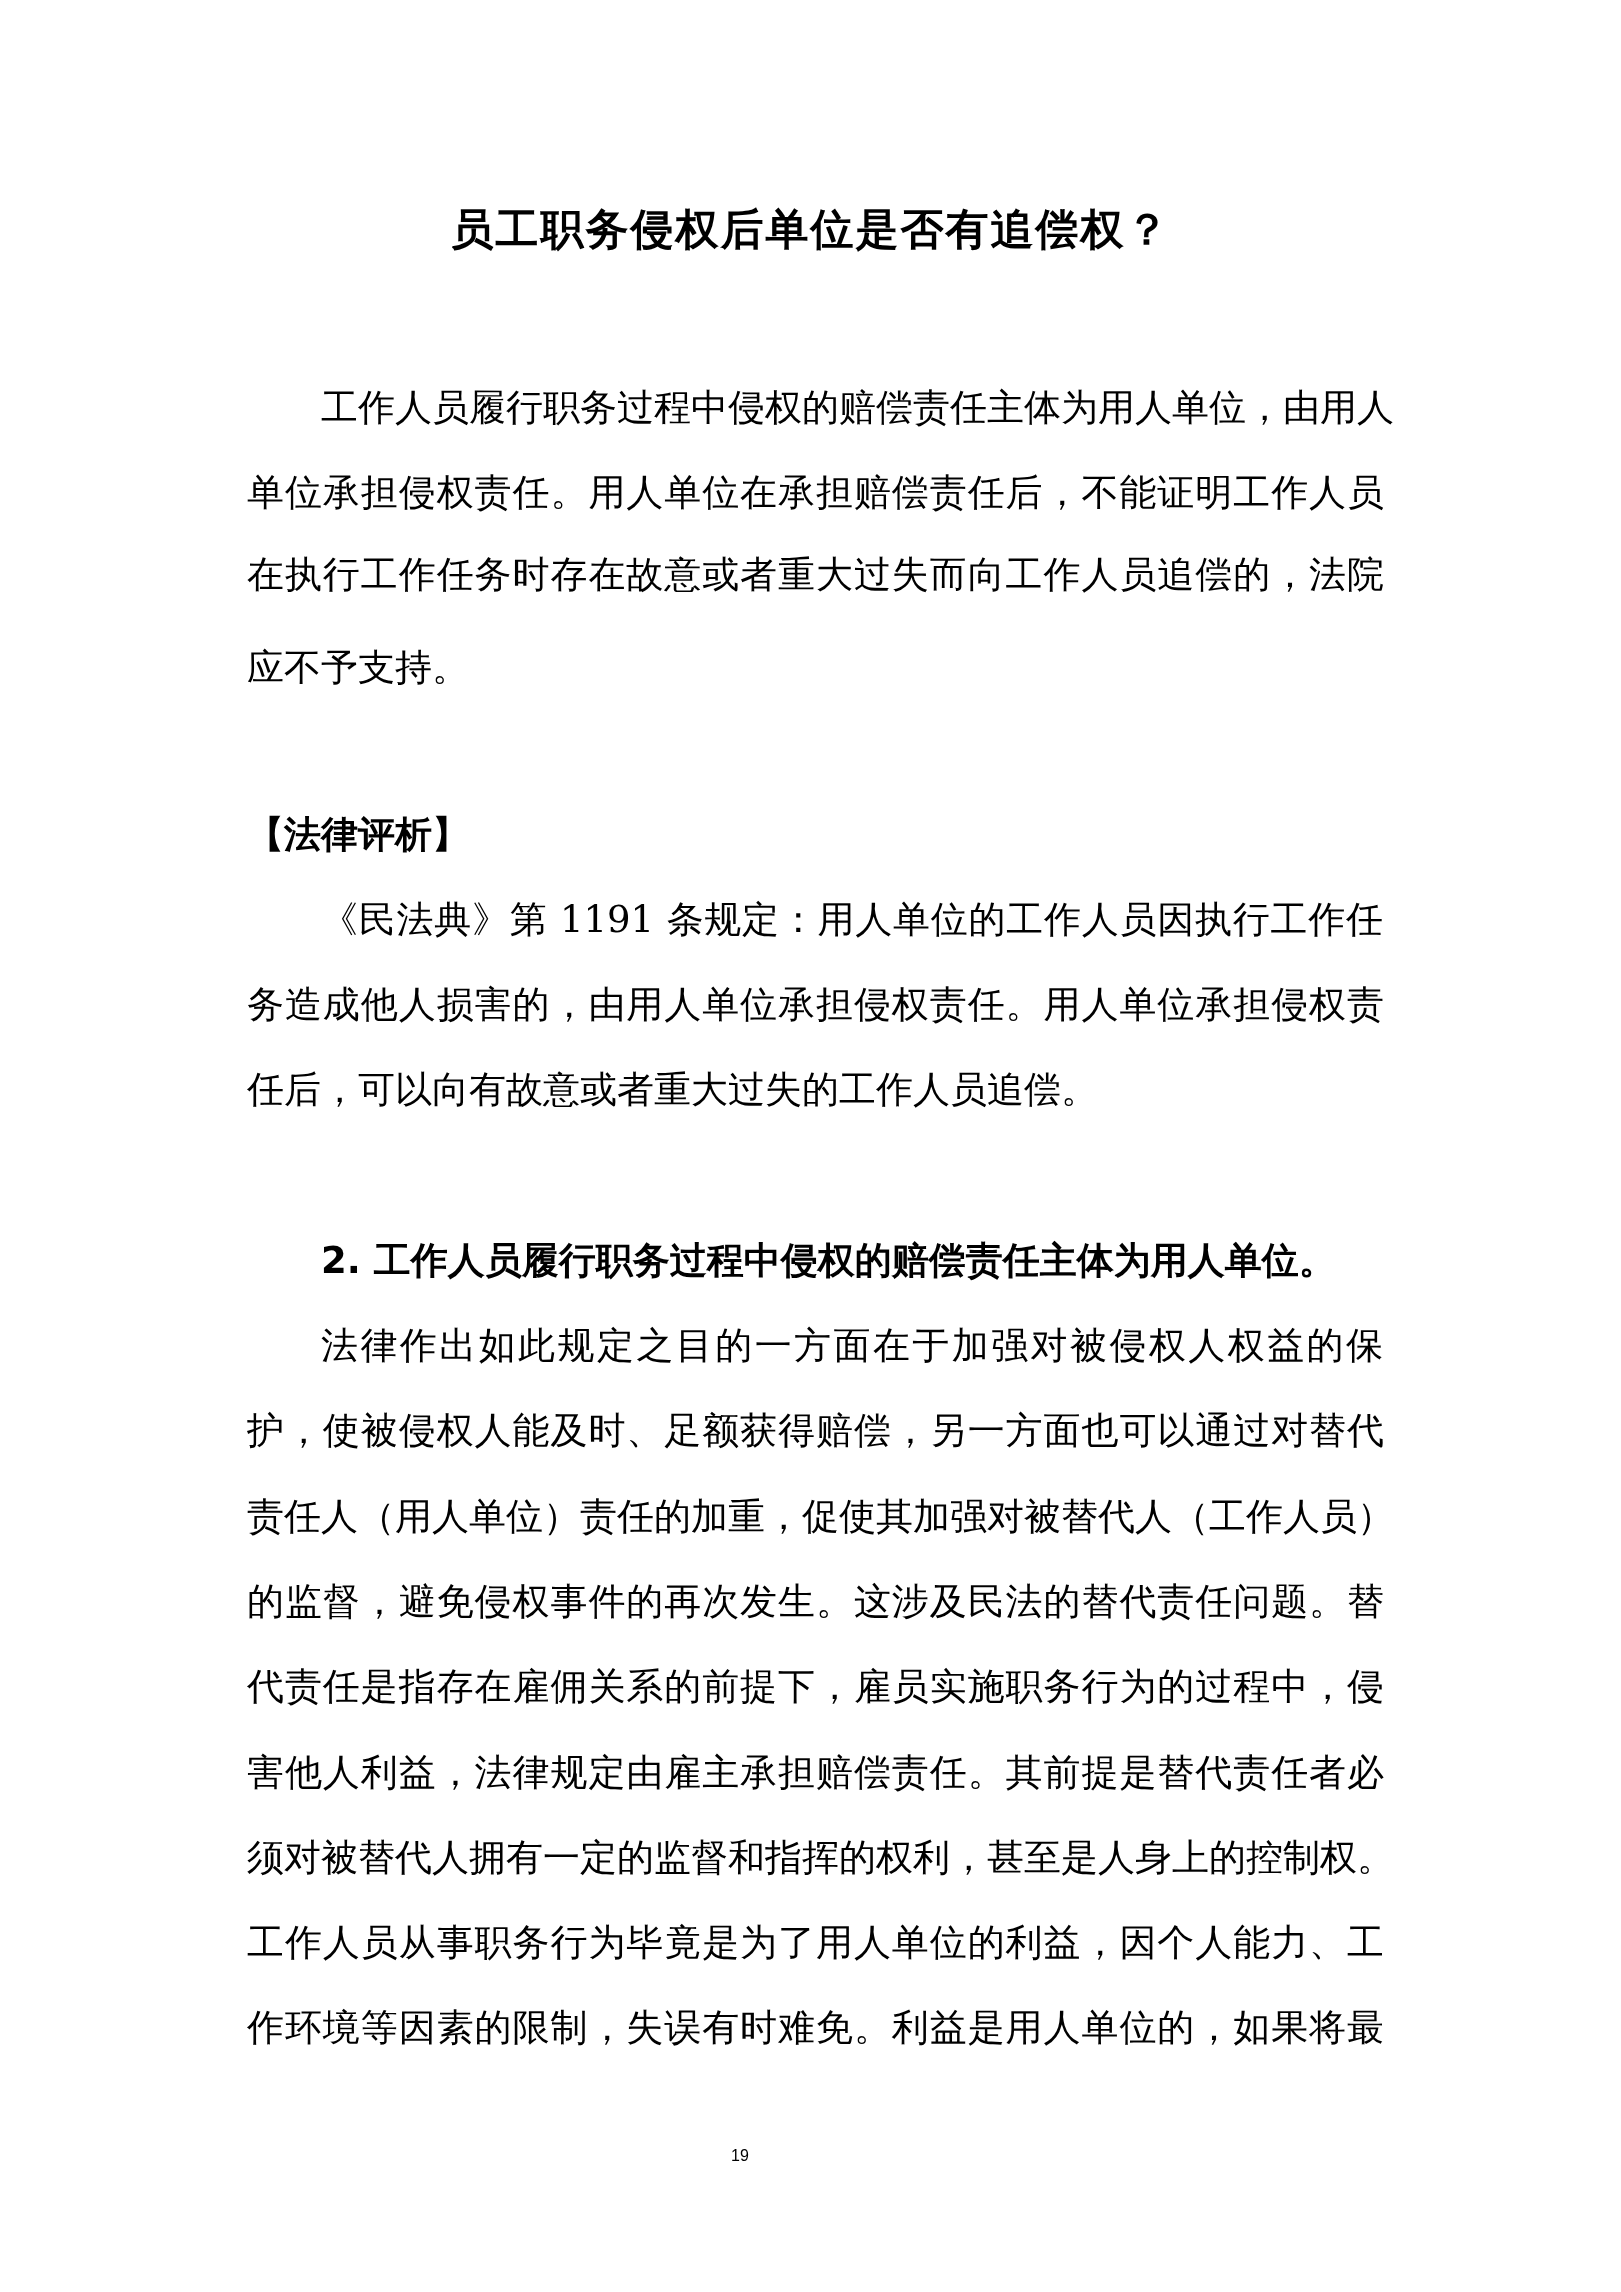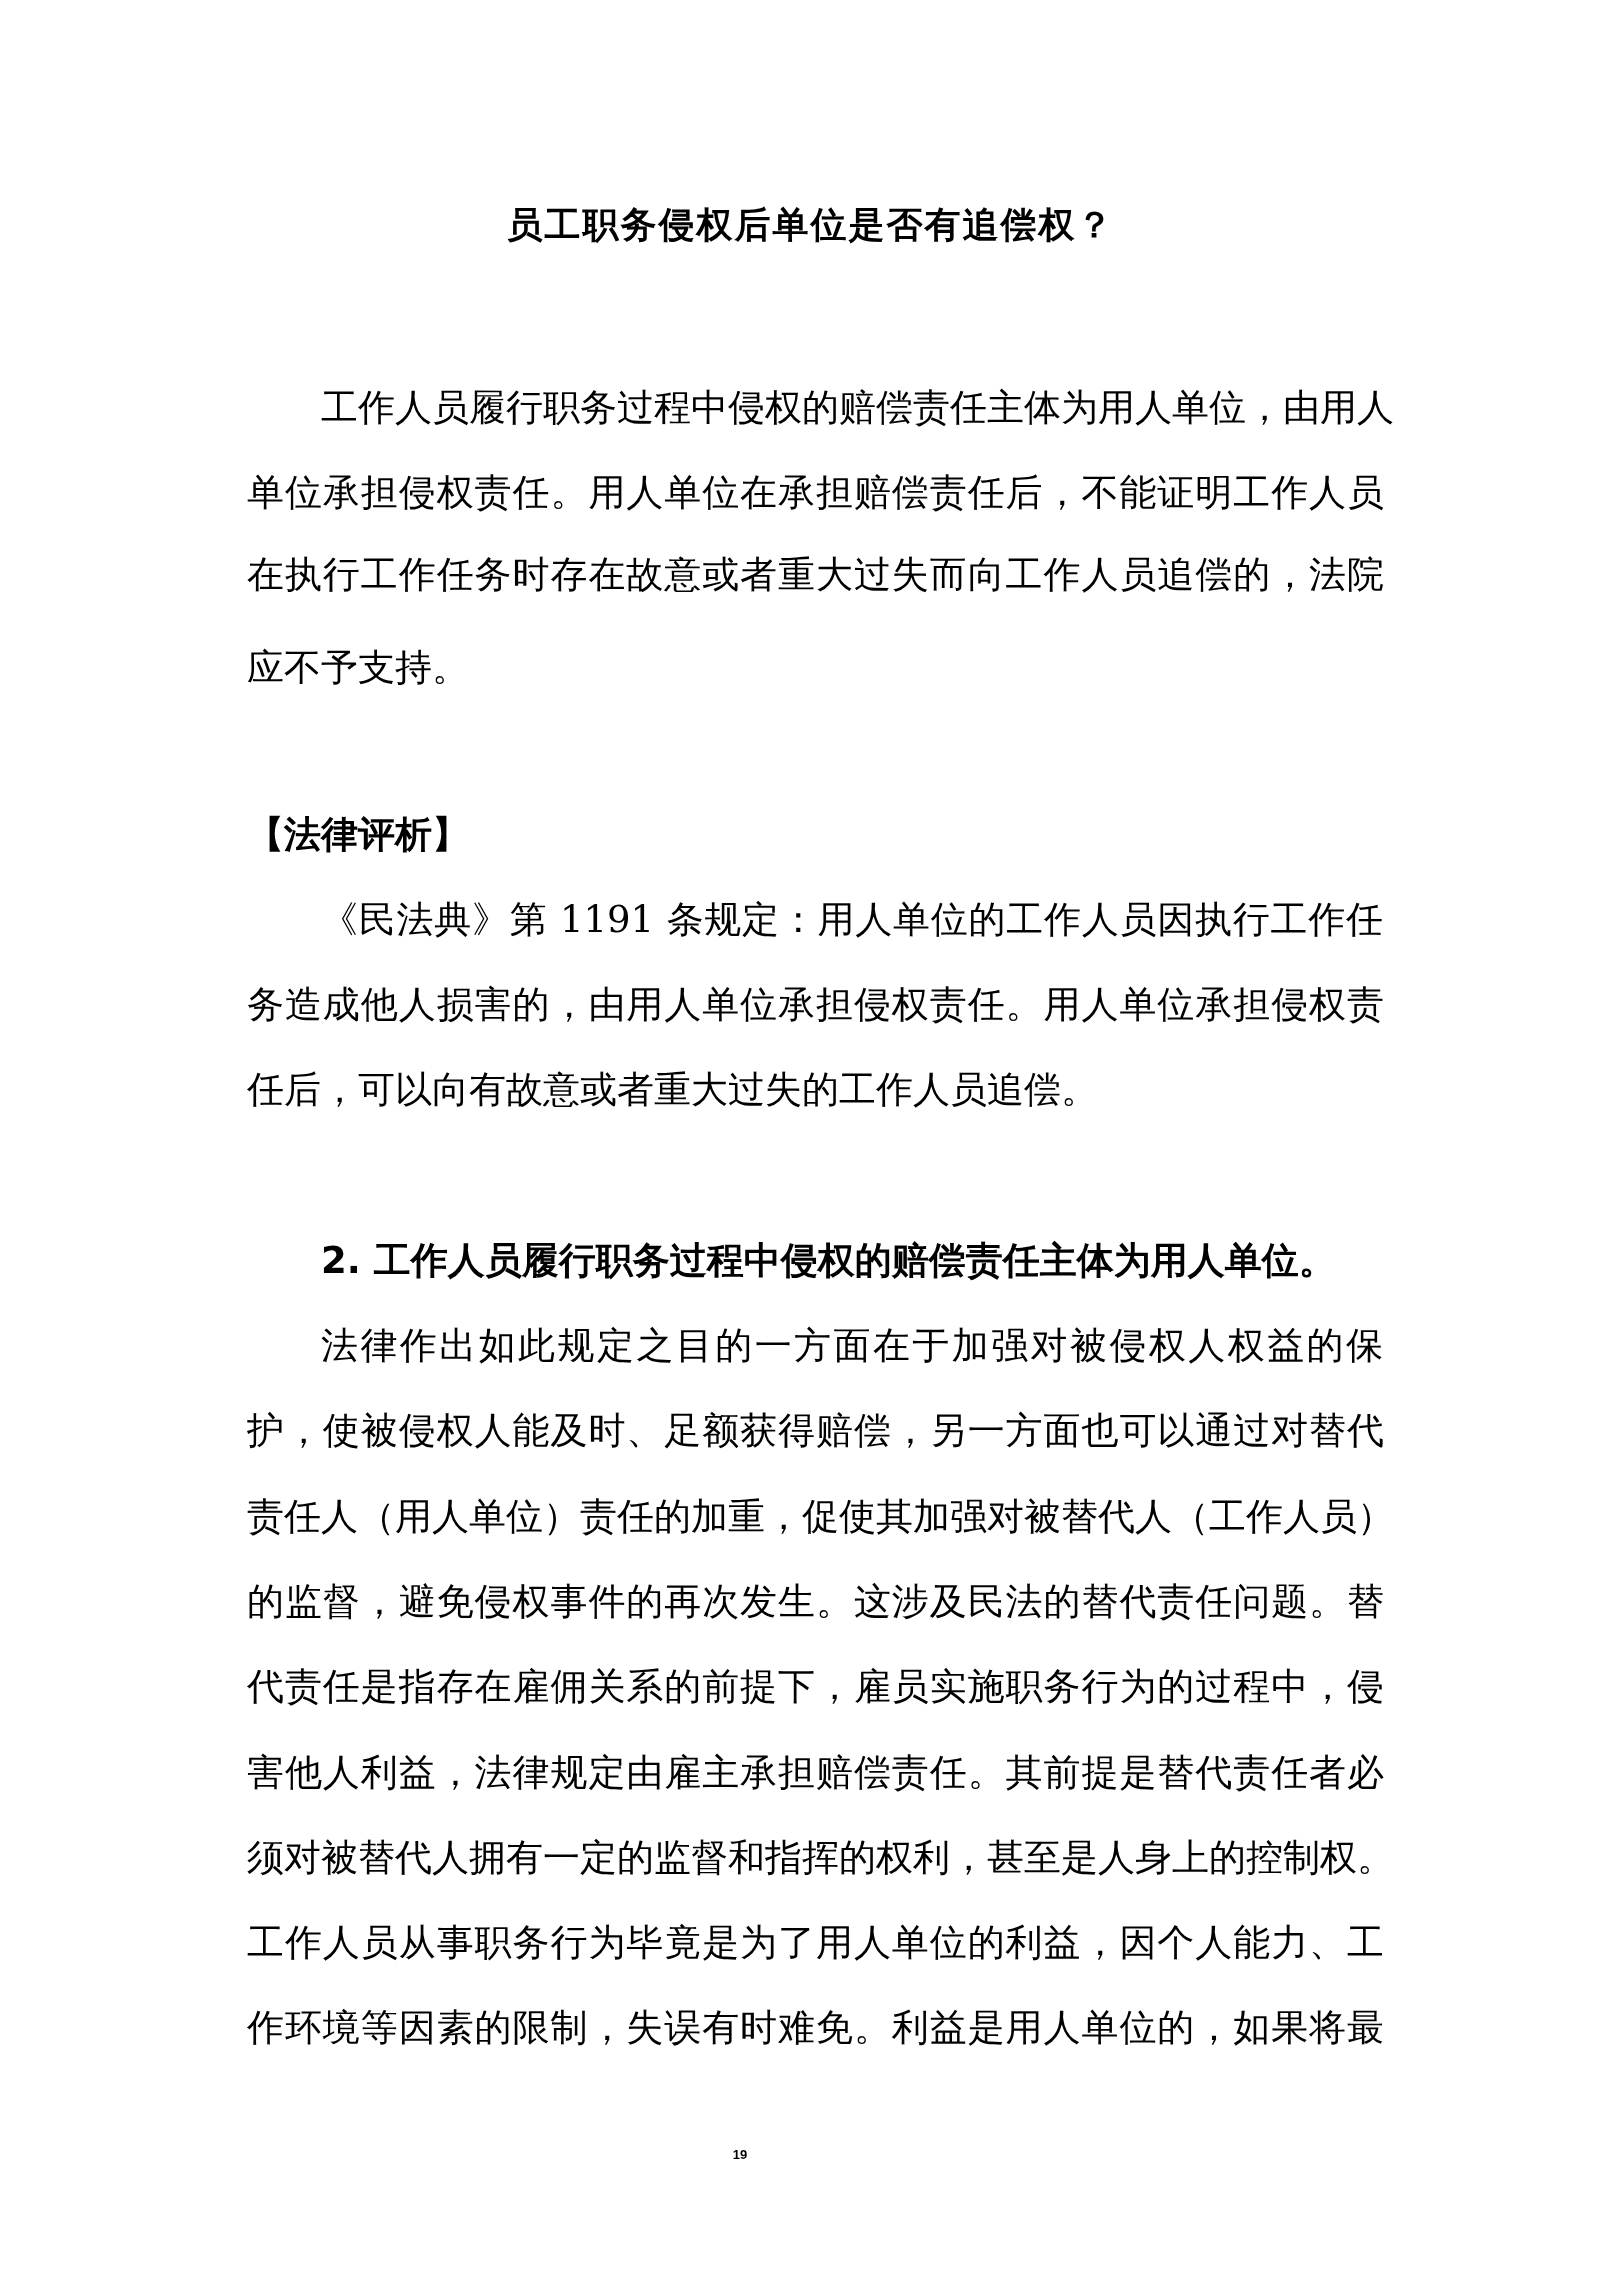--- a/index.html
+++ b/index.html
@@ -1,27 +1,27 @@
 <!DOCTYPE html>
 <html><head>
 <meta charset="utf-8">
 <style>
   html, body { margin: 0; padding: 0; background: #ffffff; }
   body { width: 1621px; height: 2293px; position: relative; overflow: hidden;
          font-family: "DejaVu Serif", "Liberation Serif", serif; color: #000; }
   .title { position: absolute; top: 201px; left: 0; width: 1621px; text-align: center;
            font-family: "DejaVu Sans", "Liberation Sans", sans-serif; font-weight: bold;
-           font-size: 36px; letter-spacing: 2px; }
+           font-size: 43px; letter-spacing: 2px; }
   .line { position: absolute; left: 247px; width: 1137px; font-size: 37px; line-height: 47px;
           white-space: nowrap; text-align: justify; text-align-last: justify; }
   .line.last { text-align-last: left; }
   .indent { left: 321px; width: 1062px; }
   .bold { font-family: "DejaVu Sans", "Liberation Sans", sans-serif; font-weight: bold; }
   .pageno { position: absolute; top: 2147px; left: 0; width: 1480px; text-align: center;
-            font-family: "Liberation Sans", sans-serif; font-size: 13px; font-weight: bold; }
+            font-family: "Liberation Sans", sans-serif; font-size: 16px; }
 </style>
 </head>
 <body>
 
 <div>
   <h1 class="title" style="margin:0;">员工职务侵权后单位是否有追偿权？</h1>
 
   <div>
     <div class="line indent" style="top:384px;">工作人员履行职务过程中侵权的赔偿责任主体为用人单位，由用人</div>
     <div class="line" style="top:469px;">单位承担侵权责任。用人单位在承担赔偿责任后，不能证明工作人员</div>

